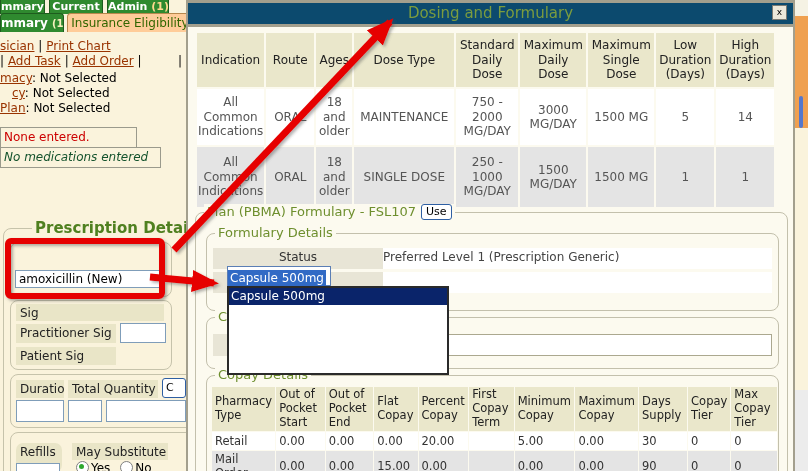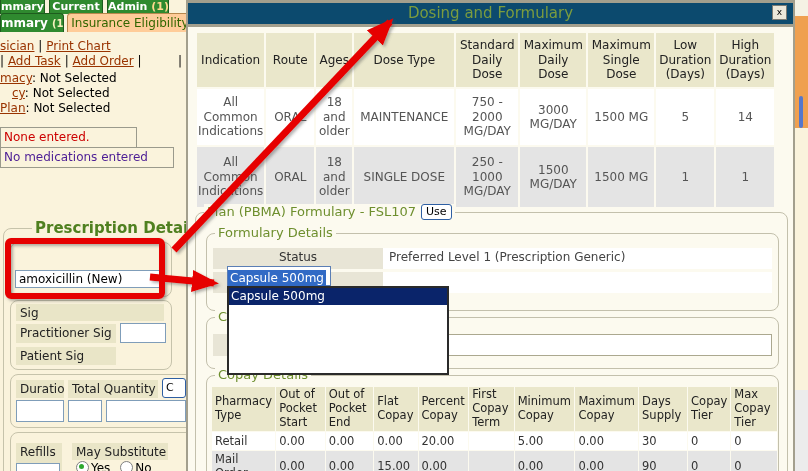--- a/index.html
+++ b/index.html
@@ -48,21 +48,21 @@
   #plan-fieldset{position:absolute;left:7px;top:212px;right:5px;height:290px;box-sizing:border-box;
        border:1px solid #c3c0ac;border-radius:8px;}
   #use-btn{display:inline-block;box-sizing:border-box;margin-left:5px;background:#fff;
        border:1px solid #2e5fa3;border-radius:3px;font-size:11px;color:#000;padding:0 4px;
        line-height:14px;cursor:pointer;vertical-align:1px;}
   .inner-fs{position:absolute;left:10px;right:8px;box-sizing:border-box;
        border:1px solid #c3c0ac;border-radius:8px;}
   .fs-row{position:absolute;left:6px;right:6px;height:21px;display:flex;}
   .fs-lbl{box-sizing:border-box;width:170px;background:#e8e5d6;color:#333;font-size:12px;
        padding:2px 6px;overflow:hidden;white-space:nowrap;text-align:center;}
-  .fs-val{flex:1;background:#fff;font-size:12px;color:#444;padding:2px 6px;overflow:hidden;
+  .fs-val{flex:1;background:#fff;font-size:12px;color:#444;padding:2px 0;overflow:hidden;
        white-space:nowrap;}
   #copay-table{position:absolute;left:4px;top:10px;border-spacing:1px;font-size:11.5px;}
   #copay-table th{background:#eae7cb;font-weight:normal;color:#222;text-align:left;
        vertical-align:middle;padding:1px 3px;line-height:1.2;height:42px;}
   #copay-table td{text-align:left;color:#333;padding:1px 3px;height:16px;vertical-align:middle;}
   #copay-table tr.r0 td{background:#fff;}
   #copay-table tr.r1 td{background:#e4e4e4;}
   
   #combo{position:absolute;left:39px;top:266px;width:104px;height:20px;box-sizing:border-box;
        background:#fff;border:1px solid #5a7eb5;z-index:8;}
@@ -108,21 +108,21 @@
     <span class="mlink">macy</span><span>: Not Selected</span>
   </div>
   <div class="linkline" style="left:0;top:86px;margin-left:12px;">
     <span class="mlink">cy</span><span>: Not Selected</span>
   </div>
   <div class="linkline" style="left:0;top:101px;">
     <span class="mlink">Plan</span><span>: Not Selected</span>
   </div>
 
   <div class="notice-box" style="left:0;top:127px;width:137px;height:21px;color:#cc0000;">None entered.</div>
-  <div class="notice-box" style="left:0;top:147px;width:174px;height:21px;color:#4c1d95;">No medications entered</div>
+  <div class="notice-box" style="left:0;top:147px;width:161px;height:21px;color:#14532d;font-style:italic;">No medications entered</div>
 
   <div class="fieldset" style="left:3px;top:228px;width:200px;height:260px;"></div>
   <div class="legend" style="left:32px;top:219px;font-size:15px;font-weight:bold;color:#4f8020;">Prescription Detail</div>
 
   <div class="fieldset" style="left:10px;top:242px;width:162px;height:55px;"></div>
   <div class="inputbox" style="position:absolute;left:15px;top:270px;width:150px;height:18px;">amoxicillin (New)</div>
 
   <div class="fieldset" style="left:10px;top:300px;width:162px;height:70px;"></div>
   <div class="tanlbl" style="position:absolute;left:16px;top:304px;width:148px;height:17px;">Sig</div>
   <div class="tanlbl" style="position:absolute;left:16px;top:324px;width:100px;height:19px;">Practitioner Sig</div>
@@ -131,21 +131,21 @@
 
   <div class="fieldset" style="left:10px;top:374px;width:190px;height:54px;"></div>
   <div class="tanlbl" style="position:absolute;left:16px;top:380px;width:48px;height:18px;">Duration</div>
   <div class="tanlbl" style="position:absolute;left:68px;top:380px;width:90px;height:18px;">Total Quantity</div>
   <div style="position:absolute;left:162px;top:378px;width:24px;height:20px;box-sizing:border-box;background:#fff;border:1px solid #2e5fa3;border-radius:3px;font-size:11px;padding:2px 3px;overflow:hidden;">C</div>
   <div class="inputbox" style="position:absolute;left:16px;top:400px;width:48px;height:22px;"></div>
   <div class="inputbox" style="position:absolute;left:68px;top:400px;width:34px;height:22px;"></div>
   <div class="inputbox" style="position:absolute;left:106px;top:400px;width:80px;height:22px;"></div>
 
   <div class="fieldset" style="left:10px;top:432px;width:190px;height:50px;"></div>
-  <div class="tanlbl" style="position:absolute;left:16px;top:443px;width:46px;height:29px;">Refills</div>
+  <div class="tanlbl" style="position:absolute;left:16px;top:443px;width:46px;height:29px;border-radius:7px;">Refills</div>
   <div class="tanlbl" style="position:absolute;left:72px;top:443px;width:96px;height:17px;">May Substitute</div>
   <div class="inputbox" style="position:absolute;left:16px;top:463px;width:44px;height:20px;"></div>
   <div style="position:absolute;left:76px;top:461px;font-size:12px;white-space:nowrap;">
     <span class="radio sel"></span><span>Yes</span>
     <span class="radio" style="margin-left:6px;"></span><span>No</span>
   </div>
 </div>
 
 <div id="dialog">
   <div id="titlebar">

